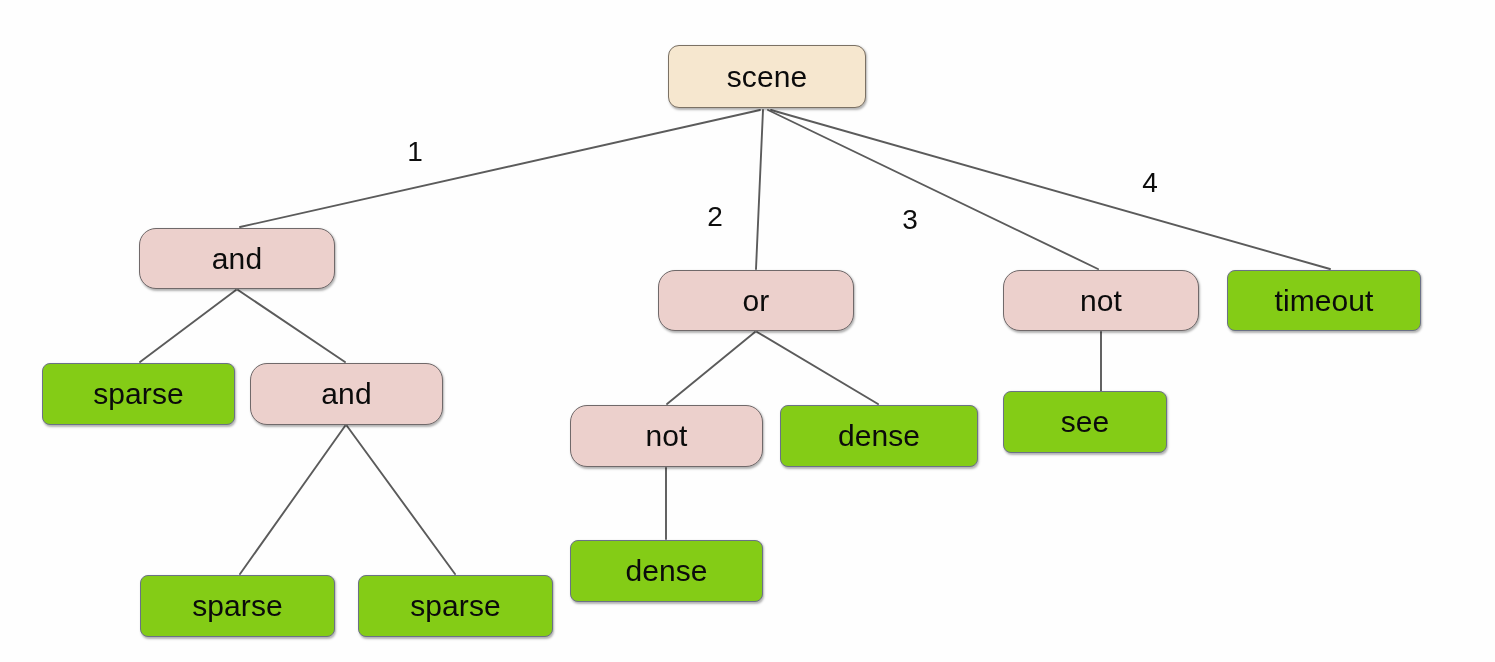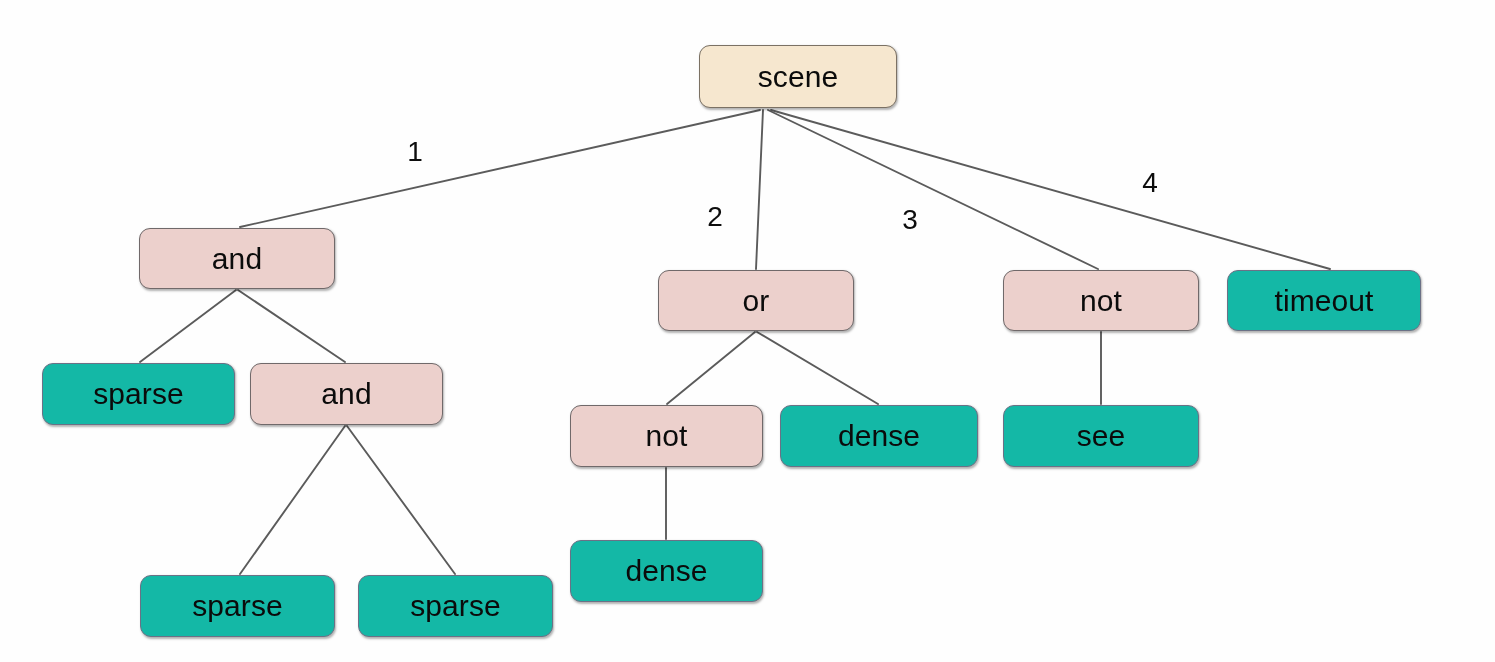--- a/index.html
+++ b/index.html
@@ -37,22 +37,22 @@
     border-radius: 11px;
     font-size: 30px;
     line-height: 1;
     color: #0b0b0b;
     letter-spacing: 0.1px;
     box-shadow: 1px 1.5px 2.2px rgba(0,0,0,0.30);
     white-space: nowrap;
     user-select: none;
   }
   .node.kind-root   { background: #f6e7cf; border-color: #7b7164; }
-  .node.kind-op     { background: #ecd0cc; border-color: #70696a; }
-  .node.kind-leaf   { background: #14b8a6; border-color: #6b7186; }
+  .node.kind-op     { background: #ecd0cc; border-color: #70696a; border-radius: 17px; }
+  .node.kind-leaf   { background: #84cc16; border-color: #6b7186; border-radius: 8px; }
   .node-label {
     pointer-events: none;
   }
   .edge-label {
     position: absolute;
     font-size: 28px;
     line-height: 1;
     color: #0d0d0d;
     user-select: none;
     transform: translate(-50%, -50%);
@@ -72,21 +72,21 @@
       <line x1="238" y1="290" x2="345" y2="362" stroke="#5b5b5b" stroke-width="1.9" stroke-linecap="round"></line>
       <line x1="345" y1="426" x2="240" y2="574" stroke="#5b5b5b" stroke-width="1.9" stroke-linecap="round"></line>
       <line x1="347" y1="426" x2="455" y2="574" stroke="#5b5b5b" stroke-width="1.9" stroke-linecap="round"></line>
       <line x1="755" y1="332" x2="667" y2="404" stroke="#5b5b5b" stroke-width="1.9" stroke-linecap="round"></line>
       <line x1="757" y1="332" x2="878" y2="404" stroke="#5b5b5b" stroke-width="1.9" stroke-linecap="round"></line>
       <line x1="666" y1="468" x2="666" y2="539" stroke="#5b5b5b" stroke-width="1.9" stroke-linecap="round"></line>
       <line x1="1101" y1="332" x2="1101" y2="404" stroke="#5b5b5b" stroke-width="1.9" stroke-linecap="round"></line>
     </svg>
 
   <div id="node-layer">
-      <div class="node kind-root" style="left: 668px; top: 45px; width: 198px; height: 63px; margin-left: 31px;">
+      <div class="node kind-root" style="left: 668px; top: 45px; width: 198px; height: 63px;">
         <span class="node-label">scene</span>
       </div>
       <div class="node kind-op" style="left: 139px; top: 228px; width: 196px; height: 61px;">
         <span class="node-label">and</span>
       </div>
       <div class="node kind-op" style="left: 658px; top: 270px; width: 196px; height: 61px; align-items: center;">
         <span class="node-label">or</span>
       </div>
       <div class="node kind-op" style="left: 1003px; top: 270px; width: 196px; height: 61px;">
         <span class="node-label">not</span>
@@ -99,21 +99,21 @@
       </div>
       <div class="node kind-op" style="left: 250px; top: 363px; width: 193px; height: 62px;">
         <span class="node-label">and</span>
       </div>
       <div class="node kind-op" style="left: 570px; top: 405px; width: 193px; height: 62px;">
         <span class="node-label">not</span>
       </div>
       <div class="node kind-leaf" style="left: 780px; top: 405px; width: 198px; height: 62px;">
         <span class="node-label">dense</span>
       </div>
-      <div class="node kind-leaf" style="left: 1003px; top: 405px; width: 196px; height: 62px;">
+      <div class="node kind-leaf" style="left: 1003px; top: 391px; width: 164px; height: 62px;">
         <span class="node-label">see</span>
       </div>
       <div class="node kind-leaf" style="left: 570px; top: 540px; width: 193px; height: 62px;">
         <span class="node-label">dense</span>
       </div>
       <div class="node kind-leaf" style="left: 140px; top: 575px; width: 195px; height: 62px;">
         <span class="node-label">sparse</span>
       </div>
       <div class="node kind-leaf" style="left: 358px; top: 575px; width: 195px; height: 62px;">
         <span class="node-label">sparse</span>

